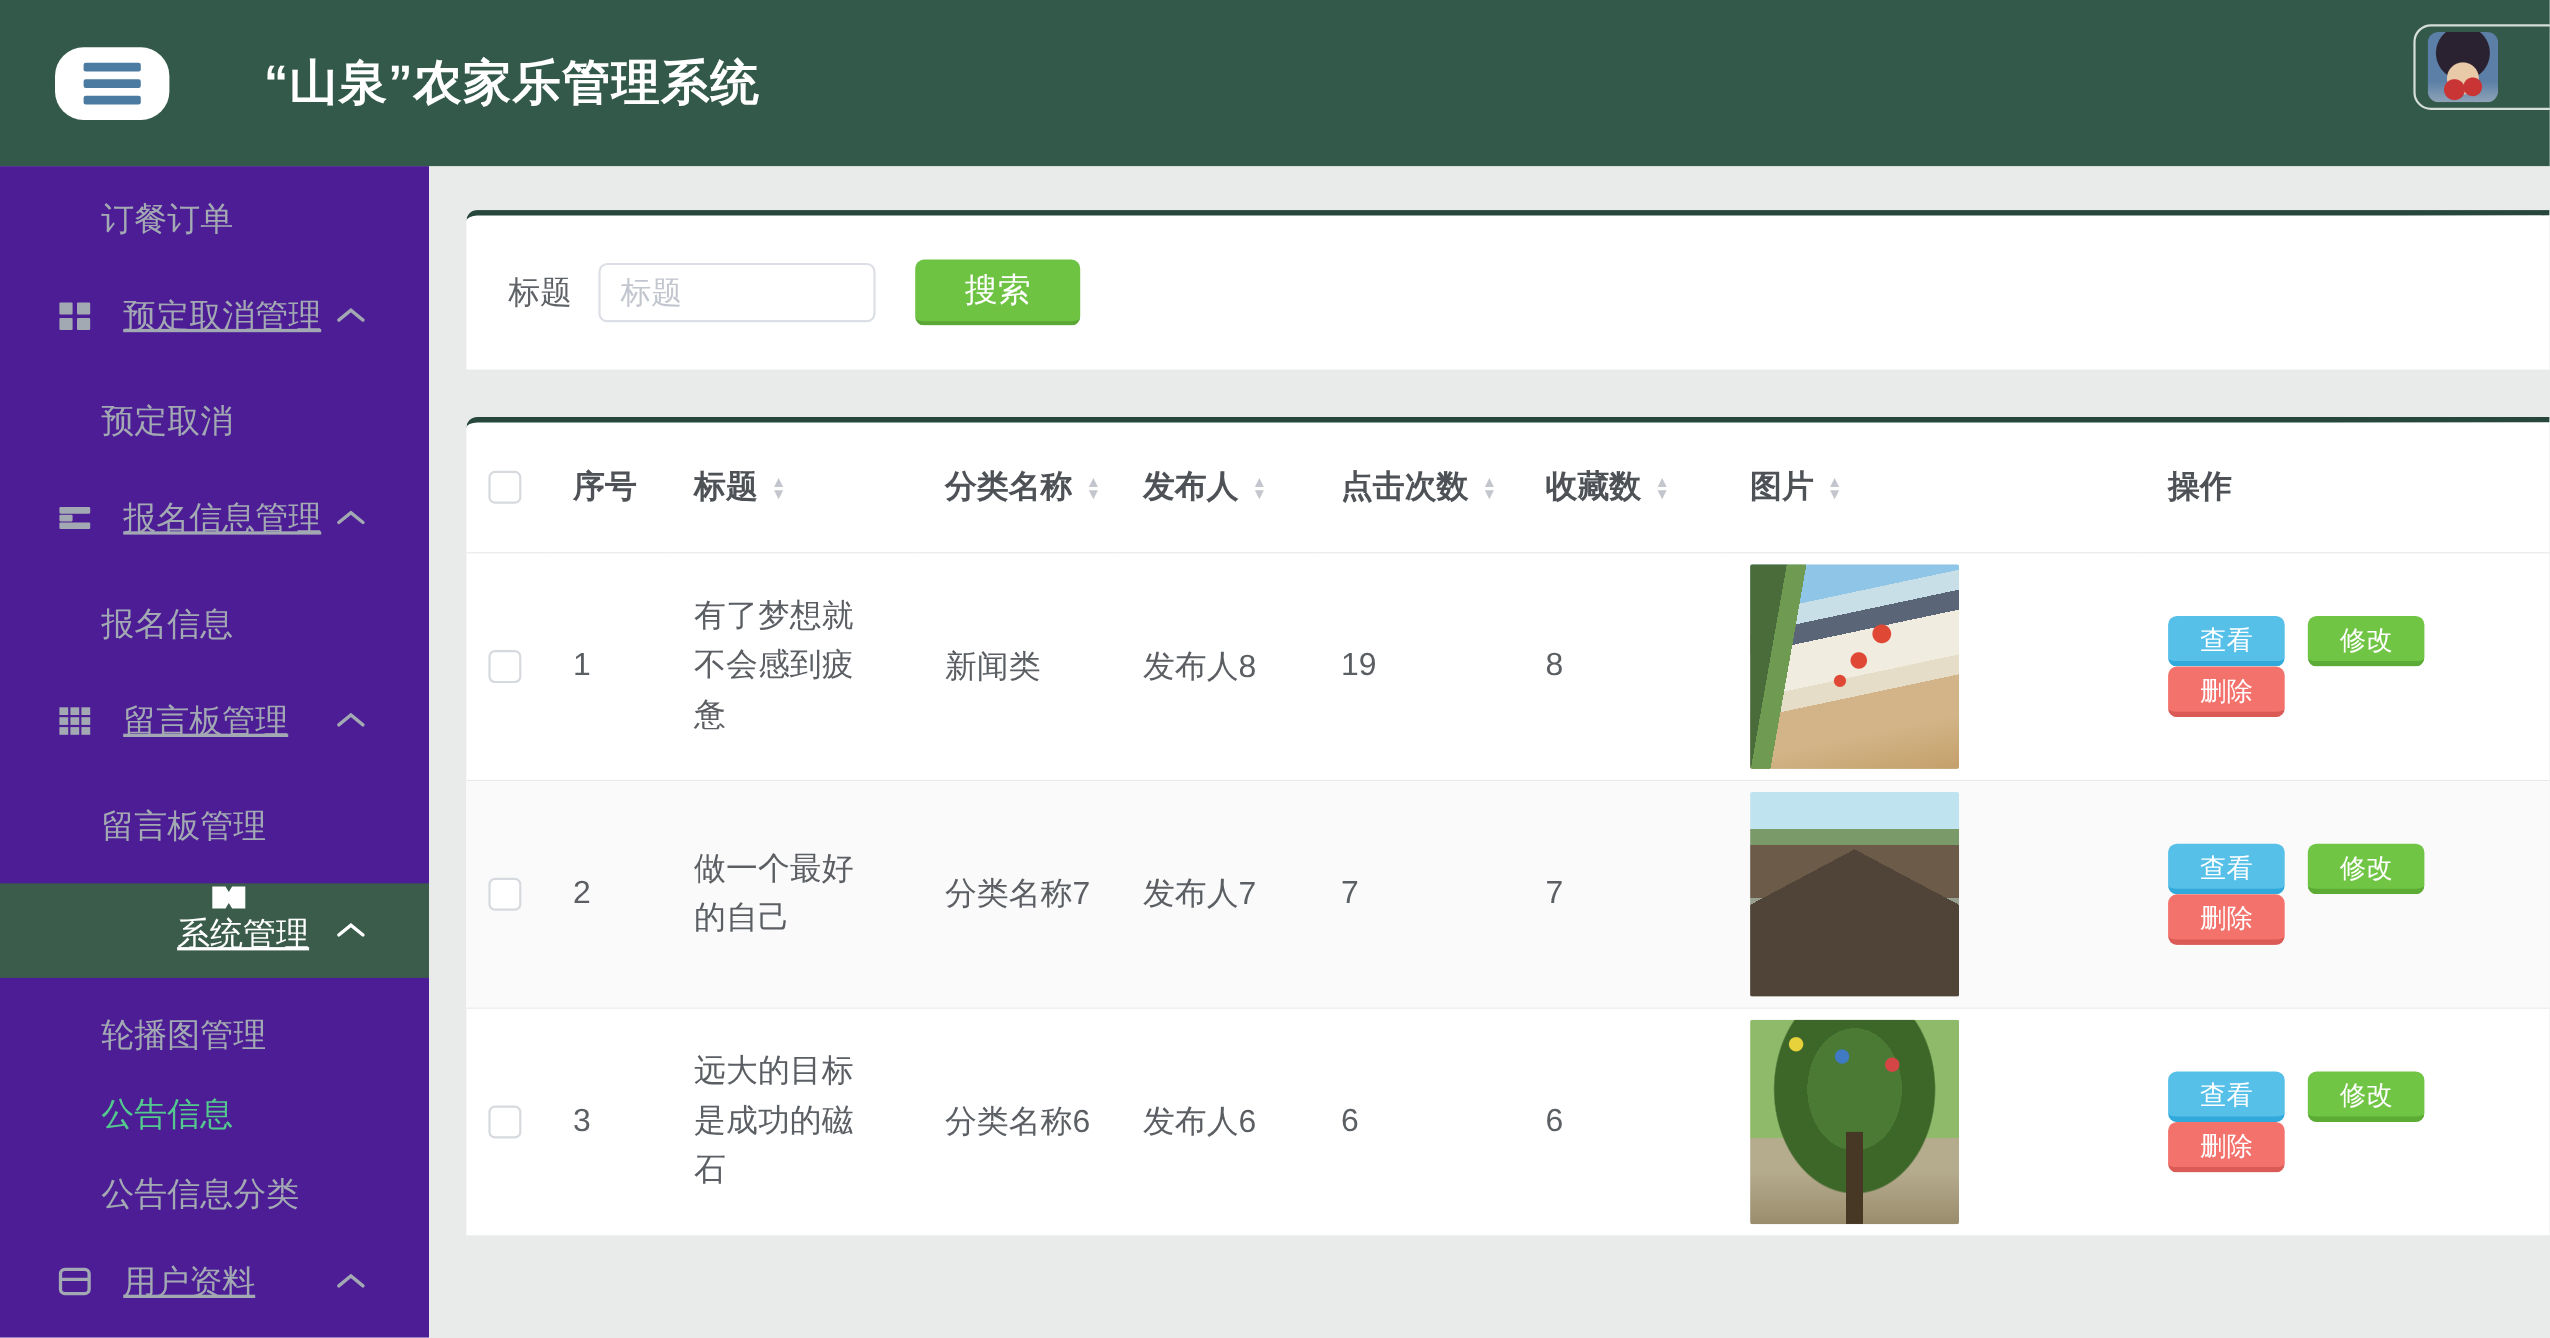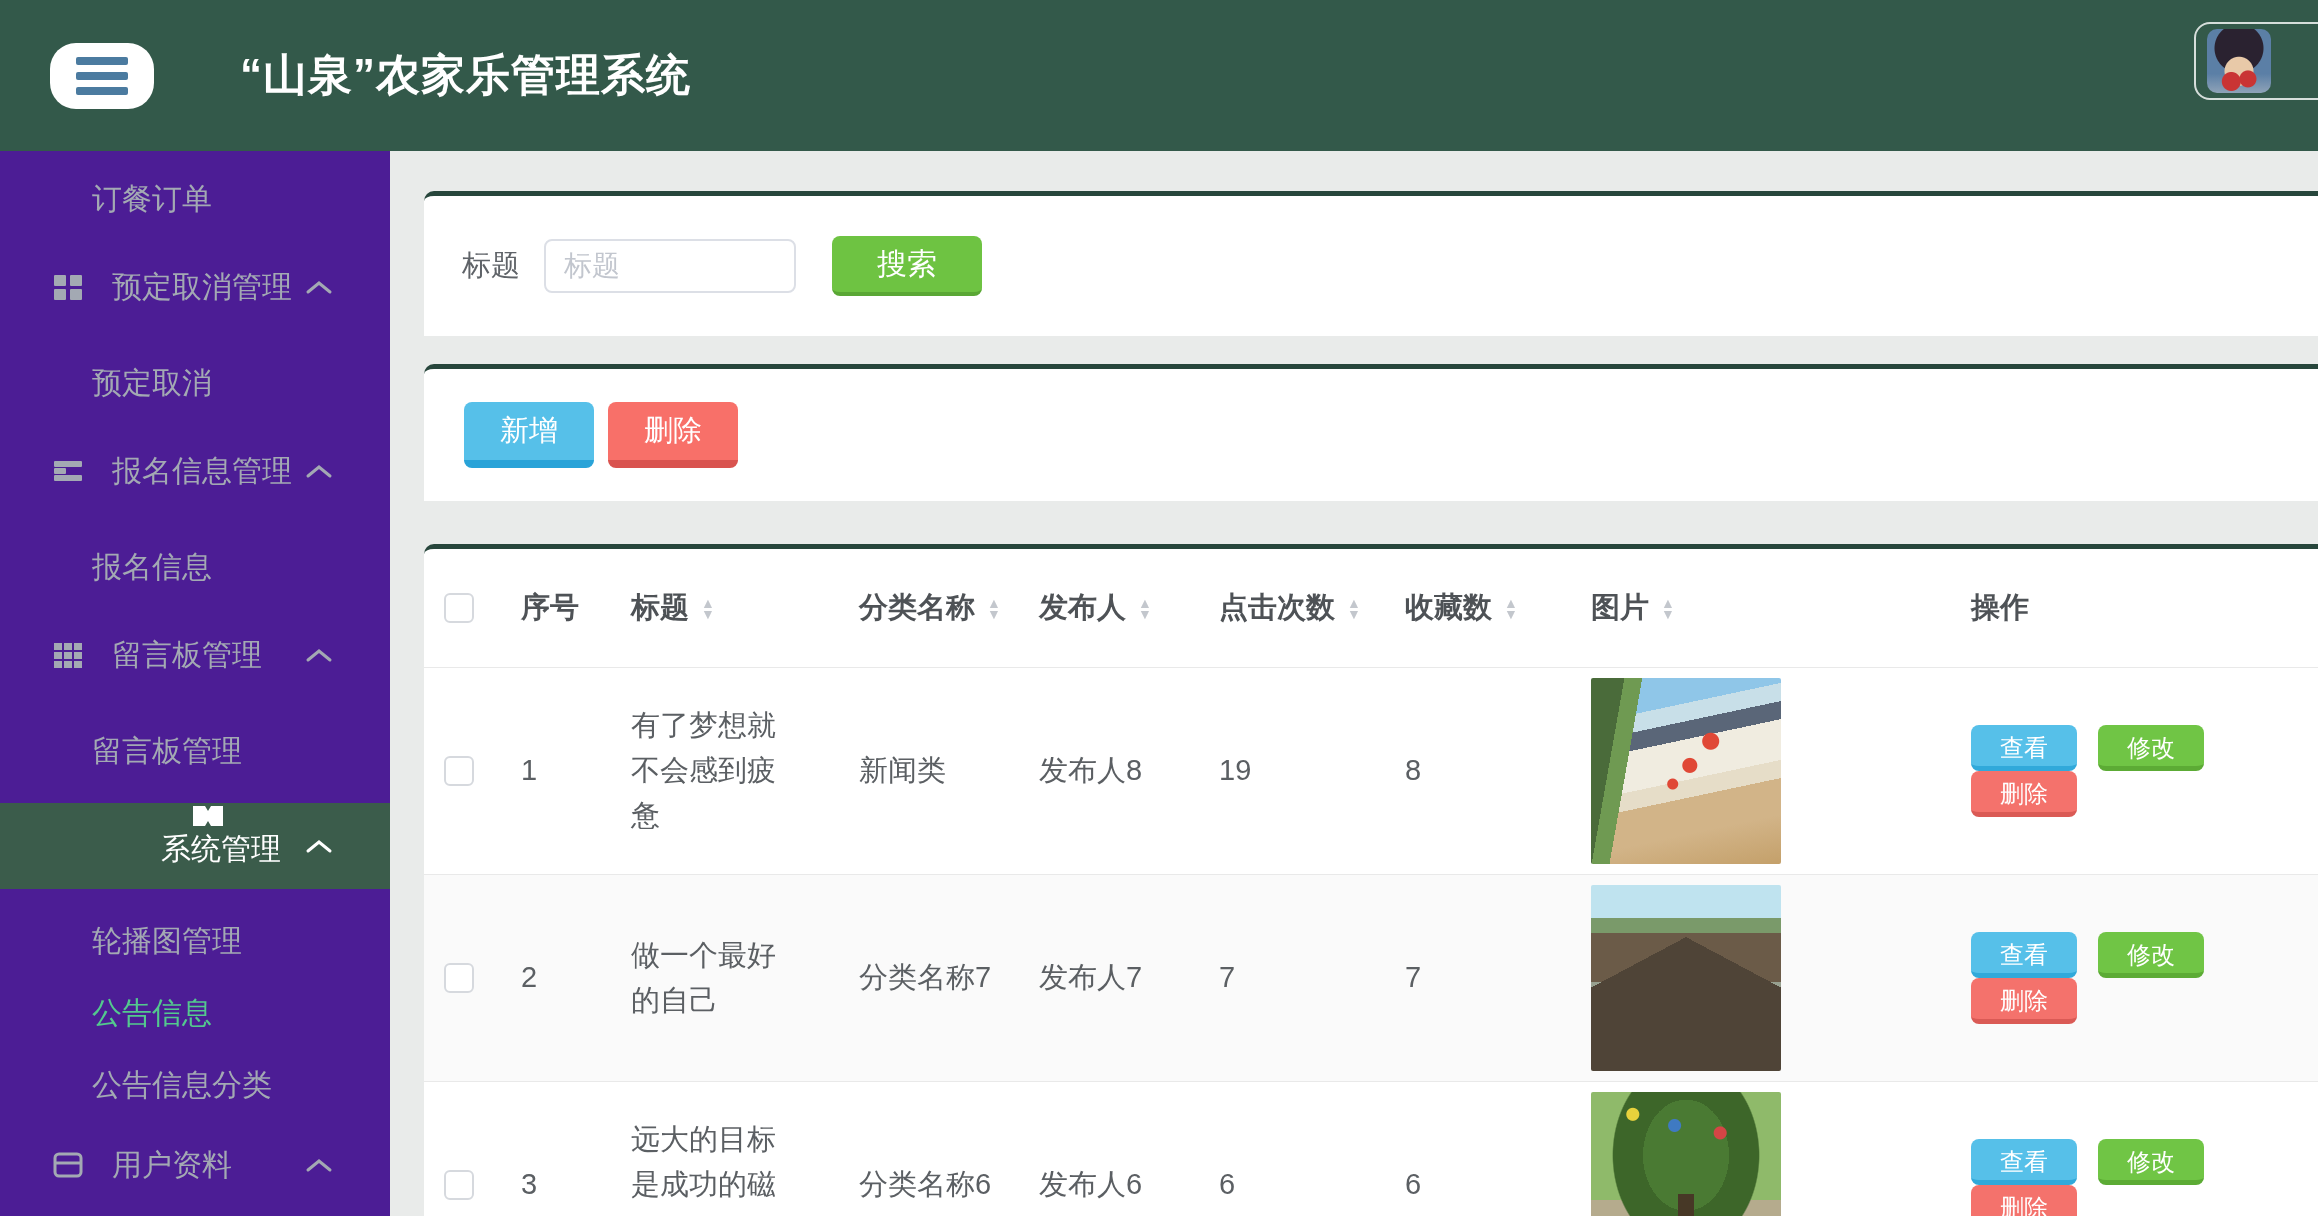--- a/index.html
+++ b/index.html
@@ -27,21 +27,21 @@
       linear-gradient(180deg, #5b7fa6 0 70%, #8fa3b8 100%); }
 
   
   .layout { display:flex; height:1099px; }
 
   
   .sidebar { width:390px; flex:none; background:#4c1d95; padding-top:12px;
     overflow:hidden; }
   .nav-item { position:relative; height:72px; display:flex; align-items:center;
     color:#a3a9b3; font-size:30px; cursor:pointer; }
-  .nav-item.parent { padding-left:52px; margin-top:16px; }
+  .nav-item.parent { padding-left:52px; margin-top:16px;text-decoration:underline; }
   .nav-item.sub { padding-left:92px; }
   .nav-item.parent + .nav-item.sub { margin-top:24px; }
   .nav-item.parent.active + .nav-item.sub { margin-top:16px; }
   .nav-item.parent:last-child { margin-top:8px; }
   .nav-item.parent.active { background:#3b5c4b; color:#ffffff; height:86px;flex-direction:column; }
   .nav-item.sub.current { color:#53c98e; }
   .nav-icon { width:34px; height:26px; margin-right:26px; flex:none; display:flex;
     align-items:center; }
   .nav-icon svg { display:block; }
   .chevron { position:absolute; right:56px; top:50%; transform:translateY(-50%); }
@@ -225,24 +225,20 @@
   </aside>
 
   <main class="main">
 
     <section class="card search-card">
       <span class="search-label">标题</span>
       <input class="search-input" type="text" placeholder="标题" style="">
       <button class="btn btn-search">搜索</button>
     </section>
 
-    <section class="card toolbar-card">
-      <button class="btn btn-toolbar btn-add">新增</button>
-      <button class="btn btn-toolbar btn-del">删除</button>
-    </section>
 
     <section class="card table-card">
       <table>
         <colgroup>
           <col style="width:72px">
             <col style="width:110px">
             <col style="width:228px">
           <col style="width:180px">
             <col style="width:180px">
             <col style="width:186px">

